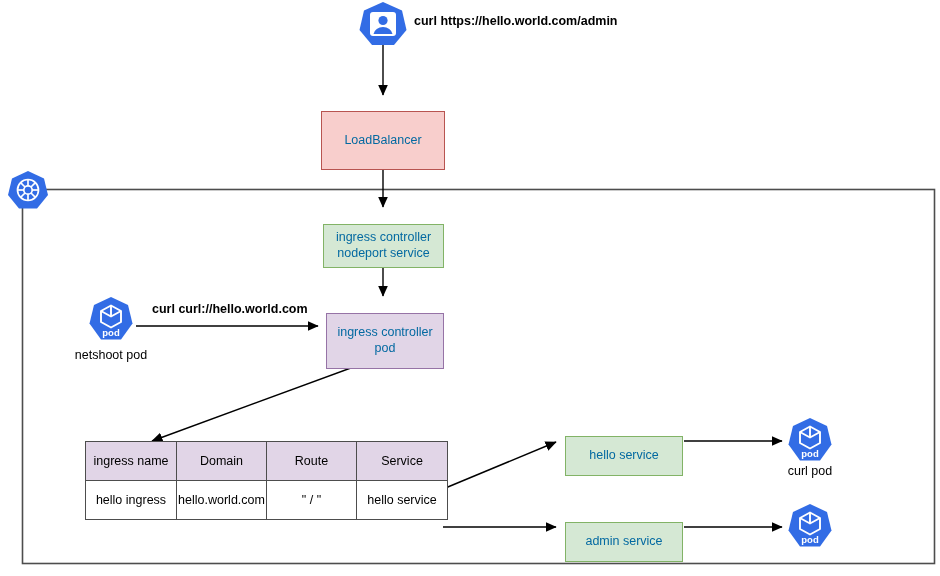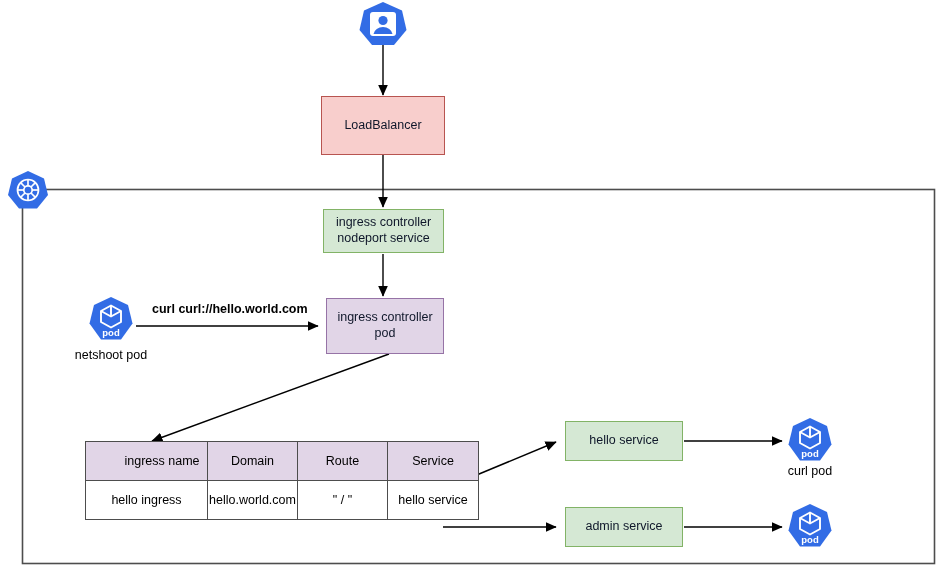--- a/index.html
+++ b/index.html
@@ -24,24 +24,25 @@
     pointer-events: none;
   }
   .box {
     position: absolute;
     box-sizing: border-box;
     display: flex;
     align-items: center;
     justify-content: center;
     text-align: center;
     font-size: 12.5px;
-    color: #0f172a;
+    color: #0369a1;
     line-height: 1.25;
     border-width: 1px;
     border-style: solid;
+    margin-top: 15px;
   }
   .box-lb {
     background: #f8cecc;
     border-color: #b85450;
   }
   .box-green {
     background: #d5e8d4;
     border-color: #82b366;
   }
   .box-purple {
@@ -124,20 +125,21 @@
 
   <div class="icon-wrap" style="left:357px; top:1px; width:52px; height:48px;">
     <svg width="52" height="48" viewBox="0 0 52 48">
       <polygon points="26,1 45,9.5 49.5,29 37,44 15,44 2.5,29 7,9.5" fill="#326ce5"></polygon>
       <rect x="13" y="11" width="26" height="24" rx="3" fill="#ffffff"></rect>
       <circle cx="26" cy="19.5" r="4.6" fill="#326ce5"></circle>
       <path d="M16.5,33 a9.6,8.2 0 0 1 19,0 z" fill="#326ce5"></path>
     </svg>
   </div>
 
+  <div class="edge-label bold" style="left:414px; top:14px;">curl https://hello.world.com/admin</div>
 
   <div class="box box-lb" style="left:321px; top:96px; width:124px; height:59px;">
     <span>LoadBalancer</span>
   </div>
 
   <div class="icon-wrap" style="left:6px; top:170px; width:44px; height:42px;">
     <svg width="44" height="42" viewBox="0 0 44 42">
       <polygon points="22,1 38,8.5 42,25 31,38.5 13,38.5 2,25 6,8.5" fill="#326ce5"></polygon>
       <g stroke="#ffffff" stroke-width="1.7" fill="none">
         <circle cx="22" cy="20" r="10.5"></circle>
@@ -179,21 +181,21 @@
       <text x="24" y="39.5" text-anchor="middle" fill="#ffffff" font-family="Liberation Sans, sans-serif" font-size="9.5" font-weight="bold">pod</text>
     </svg>
   </div>
   <div class="icon-label" style="left:60px; top:348px; width:102px;">netshoot pod</div>
 
   <div class="edge-label bold" style="left:152px; top:302px;">curl curl://hello.world.com</div>
 
   <table class="tbl" style="left:85px; top:441px;">
     <thead>
       <tr>
-        <th style="width:90px;padding-left:31px;">ingress name</th>
+        <th style="width:90px;">ingress name</th>
         <th style="width:89px;">Domain</th>
         <th style="width:89px;">Route</th>
         <th style="width:90px;">Service</th>
       </tr>
     </thead>
     <tbody>
       <tr>
         <td>hello ingress</td>
         <td>hello.world.com</td>
         <td>" / "</td>

